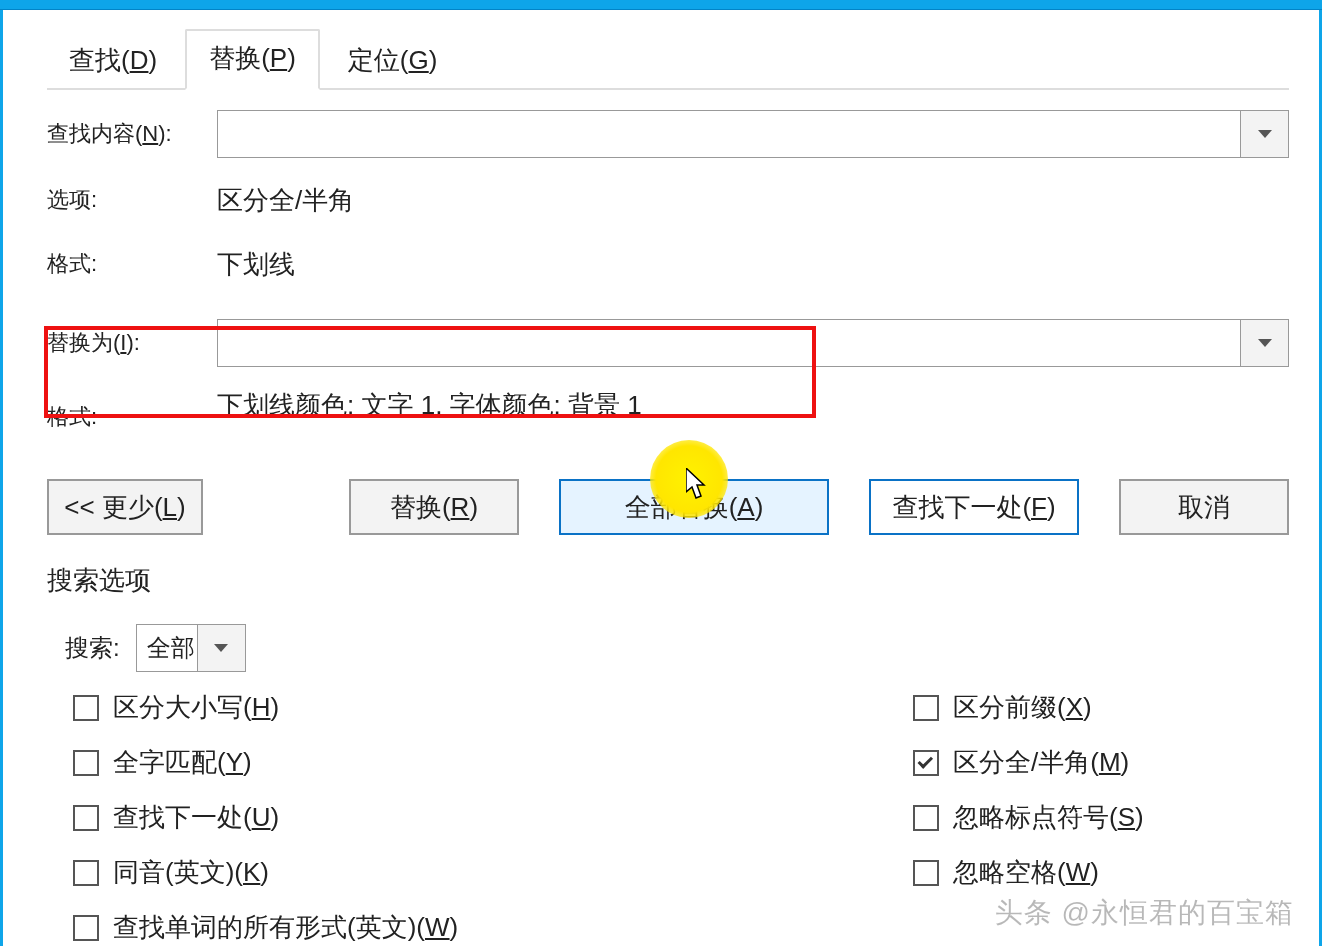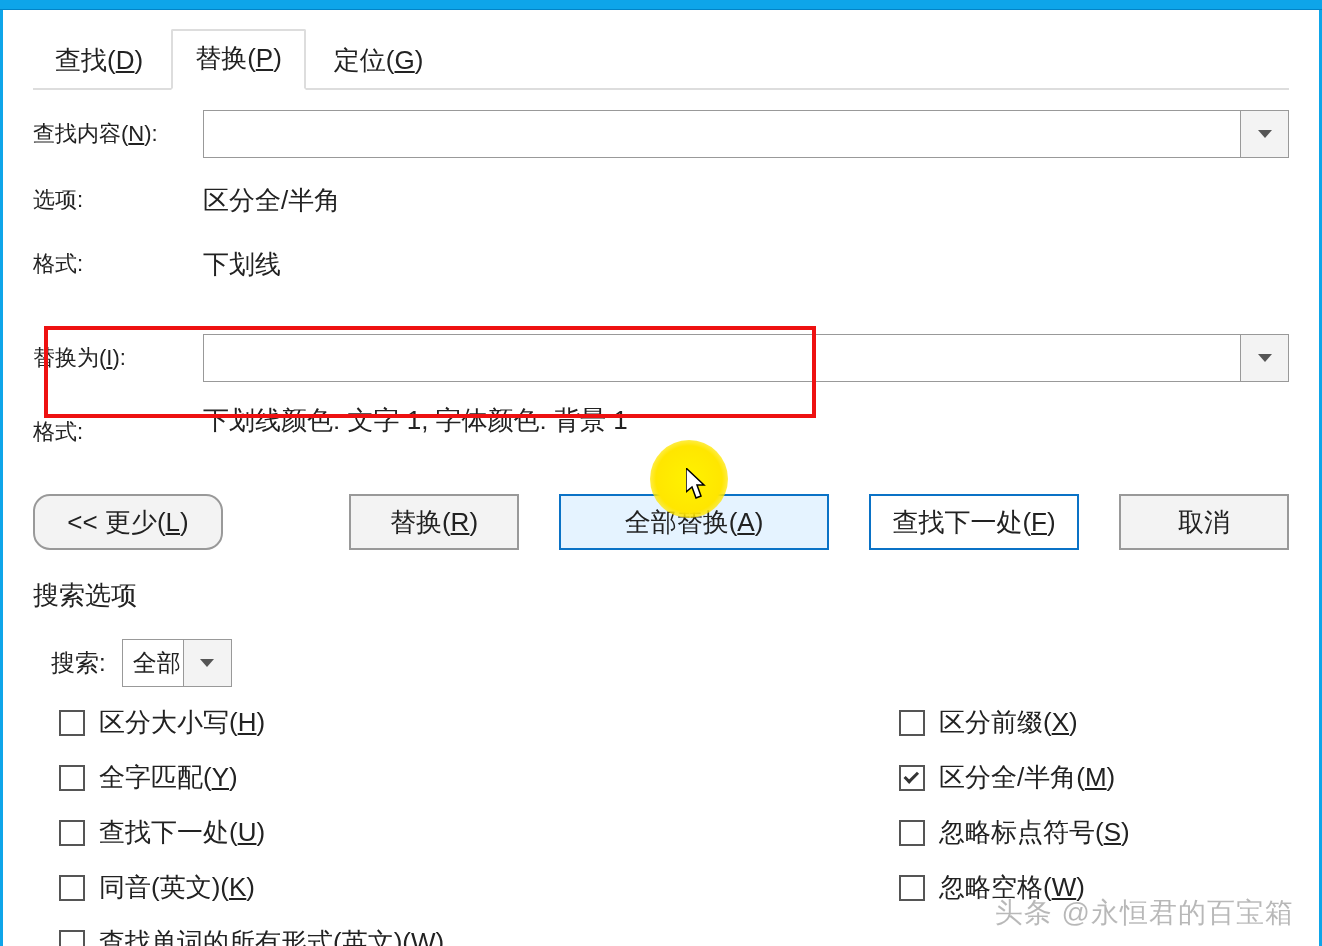--- a/index.html
+++ b/index.html
@@ -24,21 +24,21 @@
   .window-border {
     position: absolute;
     top: 10px; left: 0; right: 0; bottom: 0;
     border-left: 3px solid #0ea5e9;
     border-right: 3px solid #0ea5e9;
   }
   .client {
     position: absolute;
     top: 10px; left: 3px; right: 3px; bottom: 0;
     background: #fff;
-    padding: 20px 30px 0 30px;
+    padding: 20px 30px 0 44px;
   }
   
   .tab-row {
     display: flex;
     align-items: flex-end;
     border-bottom: 2px solid #ddd;
     height: 60px;
   }
   .tab {
     padding: 10px 22px 12px 22px;
@@ -118,21 +118,21 @@
     height: 56px;
     border: 2px solid #999;
     background: #f3f3f3;
     font-size: 26px;
     display: flex;
     align-items: center;
     justify-content: center;
     cursor: pointer;
     white-space: nowrap;
   }
-  .btn-less { width: 190px; border-radius: 17px; }
+  .btn-less { width: 156px; }
   .btn-replace { width: 170px; }
   .btn-replaceall { width: 270px; border: 2px solid #0a72c6; background: #e5f3ff; position: relative; }
   .btn-findnext { width: 210px; border: 2px solid #0a72c6; background: #fff; }
   .btn-cancel { width: 170px; }
   .spacer { flex: 1; }
   
   .yellow-spot {
     position: absolute;
     width: 78px; height: 78px;
     border-radius: 50%;
@@ -251,21 +251,21 @@
   <div class="row">
     <div class="label">选项:</div>
     <div class="value-text">区分全/半角</div>
   </div>
 
   <div class="row">
     <div class="label">格式:</div>
     <div class="value-text">下划线</div>
   </div>
 
-  <div class="row" style="margin-top:48px">
+  <div class="row" style="margin-top:33px">
     <div class="label">
       <span>替换为(</span><span class="underline">I</span><span>):</span>
     </div>
     <div class="combo">
       <input class="combo-input" value="" style="">
       <div class="combo-btn">
         <div class="chevron-down"></div>
       </div>
     </div>
   </div>

